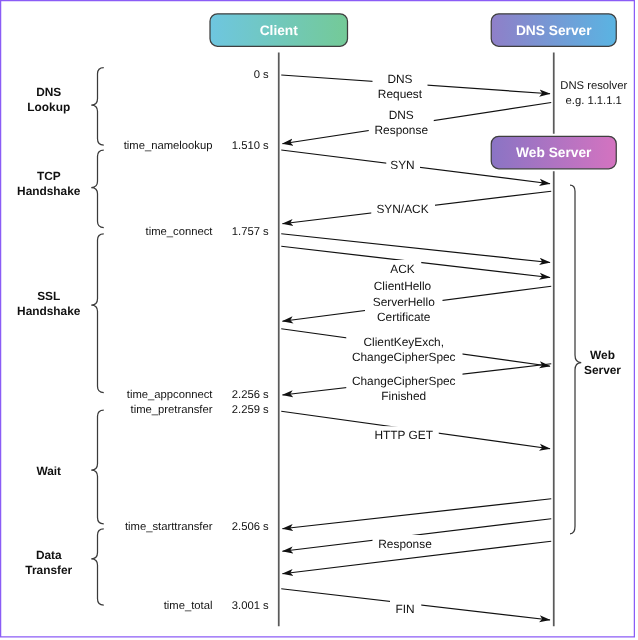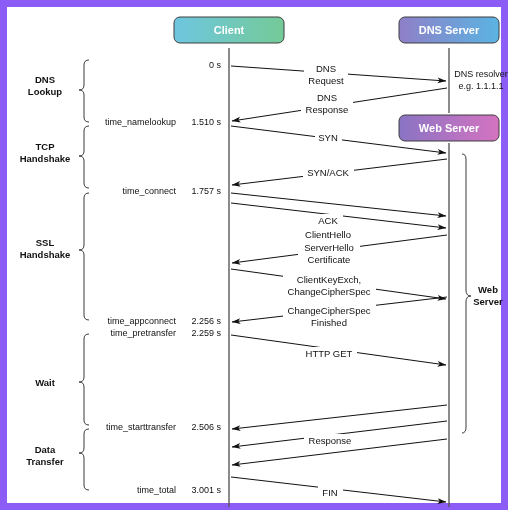--- a/index.html
+++ b/index.html
@@ -1,18 +1,18 @@
 <!DOCTYPE html>
 <html><head>
 <meta charset="utf-8">
 <style>
   html,body{margin:0;padding:0;background:#fff;}
   body{width:510px;height:512px;overflow:hidden;
        font-family:"Liberation Sans","DejaVu Sans",sans-serif;}
-  #frame{position:relative;width:508px;height:510px;border:7px solid #8b5cf6;
+  #frame{position:relative;width:508px;height:510px;border:1px solid #8b5cf6;
          background:#ffffff;box-sizing:border-box;}
   svg#diagram{position:absolute;left:0;top:0;width:508px;height:510px;display:block;}
   .nodebox-label{font-size:11px;font-weight:bold;fill:#ffffff;text-anchor:middle;
                  dominant-baseline:middle;}
   .phase-label{font-size:9.5px;font-weight:bold;fill:#111111;text-anchor:middle;}
   .time-name{font-size:9px;fill:#111111;text-anchor:end;}
   .time-val{font-size:9px;fill:#111111;text-anchor:end;}
   .msg-label{font-size:9.5px;fill:#111111;text-anchor:middle;}
   .side-note{font-size:9px;fill:#111111;text-anchor:middle;}
   .right-label{font-size:9.5px;font-weight:bold;fill:#111111;text-anchor:middle;}

